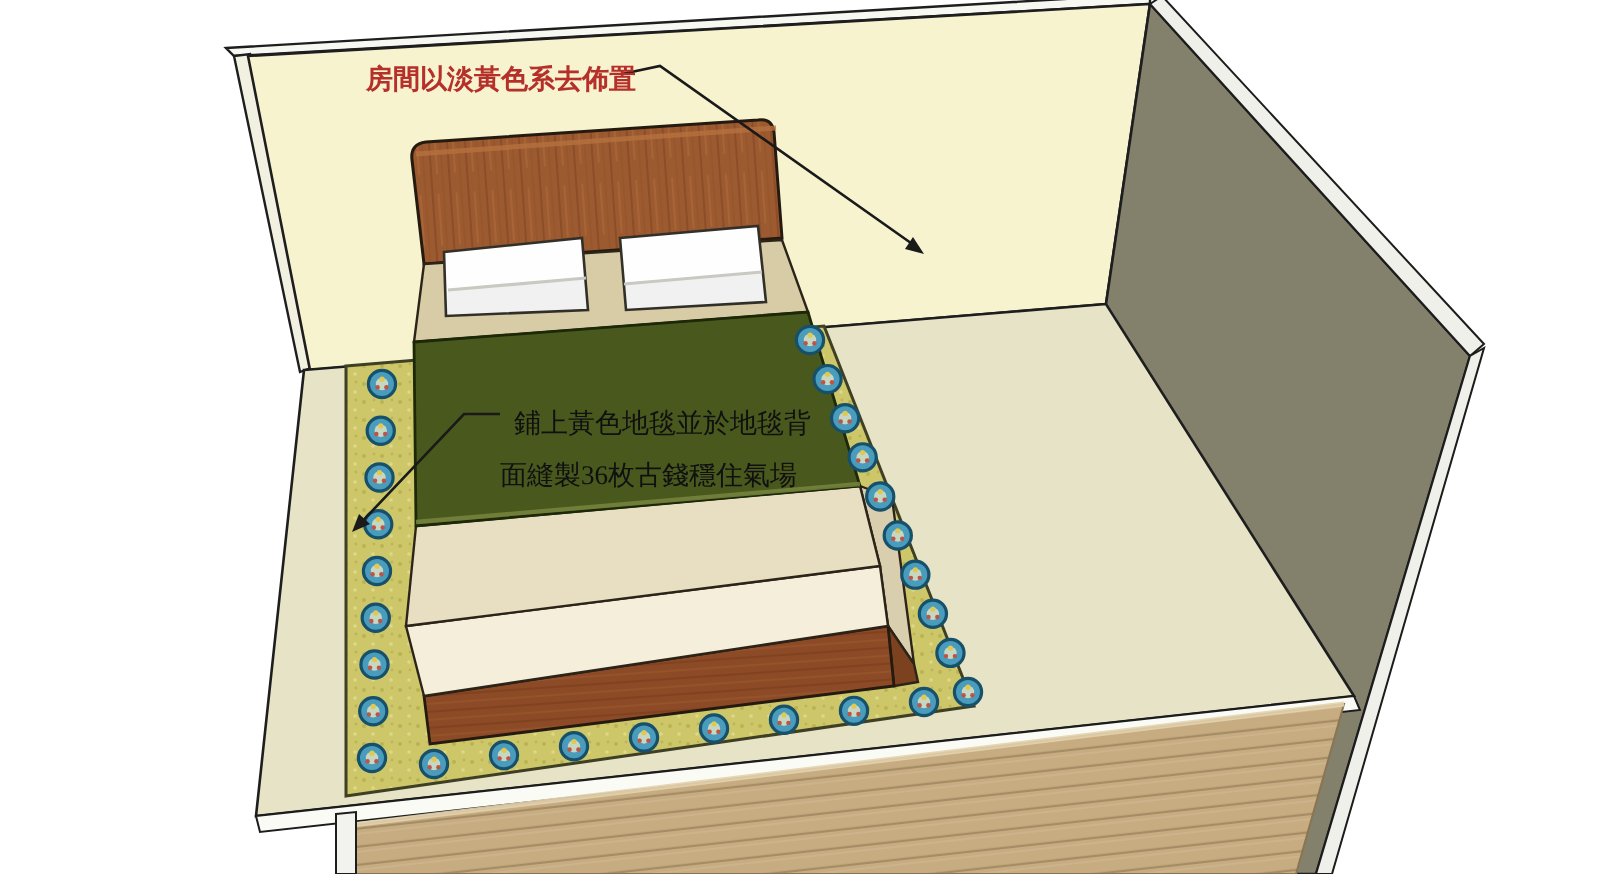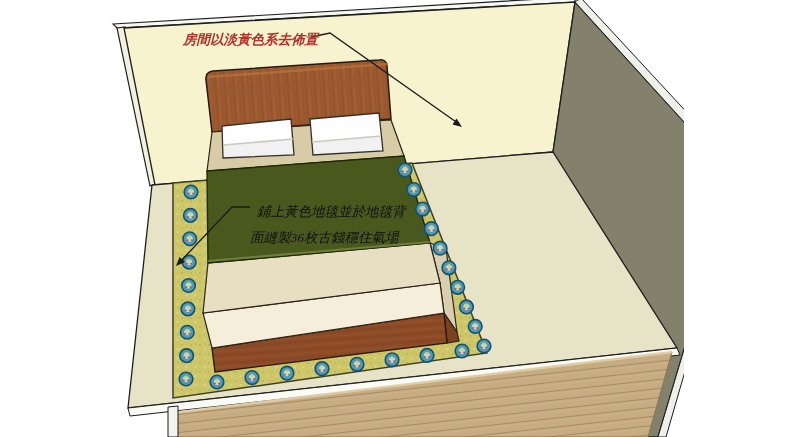--- a/index.html
+++ b/index.html
@@ -1,17 +1,17 @@
 <!DOCTYPE html>
 <html><head>
 <meta charset="utf-8">
 <style>
   html,body{margin:0;padding:0;background:#ffffff;}
-  .stage{position:relative;width:684px;height:437px;background:#ffffff;overflow:hidden;
-         font-family:"Liberation Sans","DejaVu Sans",sans-serif;font-style:italic;}
+  .stage{position:relative;width:800px;height:437px;background:#ffffff;overflow:hidden;
+         font-family:"Liberation Sans","DejaVu Sans",sans-serif;}
   svg{display:block;}
   svg text{font-family:"Liberation Serif","DejaVu Serif",serif;}
   .note-red{font-weight:bold;font-size:13.5px;}
   .note-black{font-size:13.5px;}
 </style>
 </head>
 <body>
 
 <div class="stage">
 <svg width="800" height="437" viewBox="0 0 800 437">

